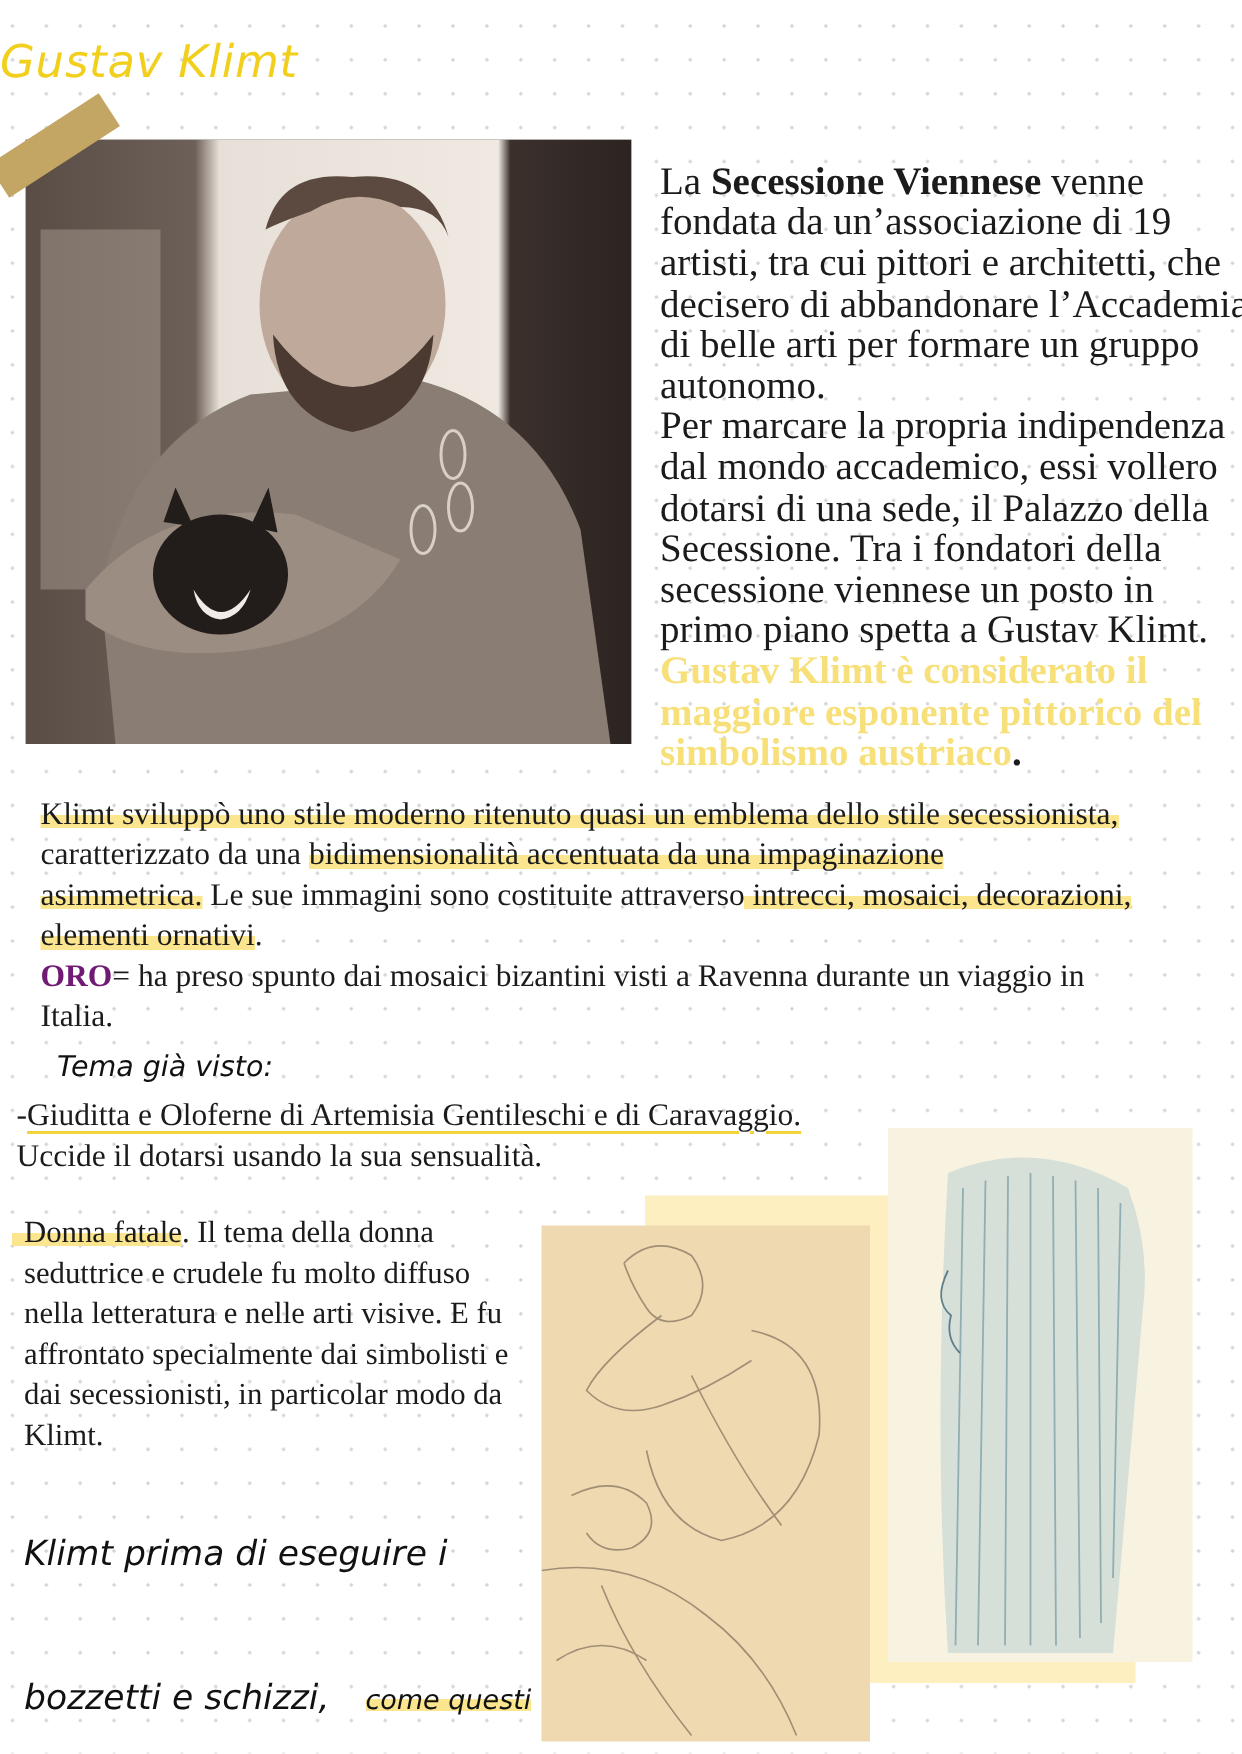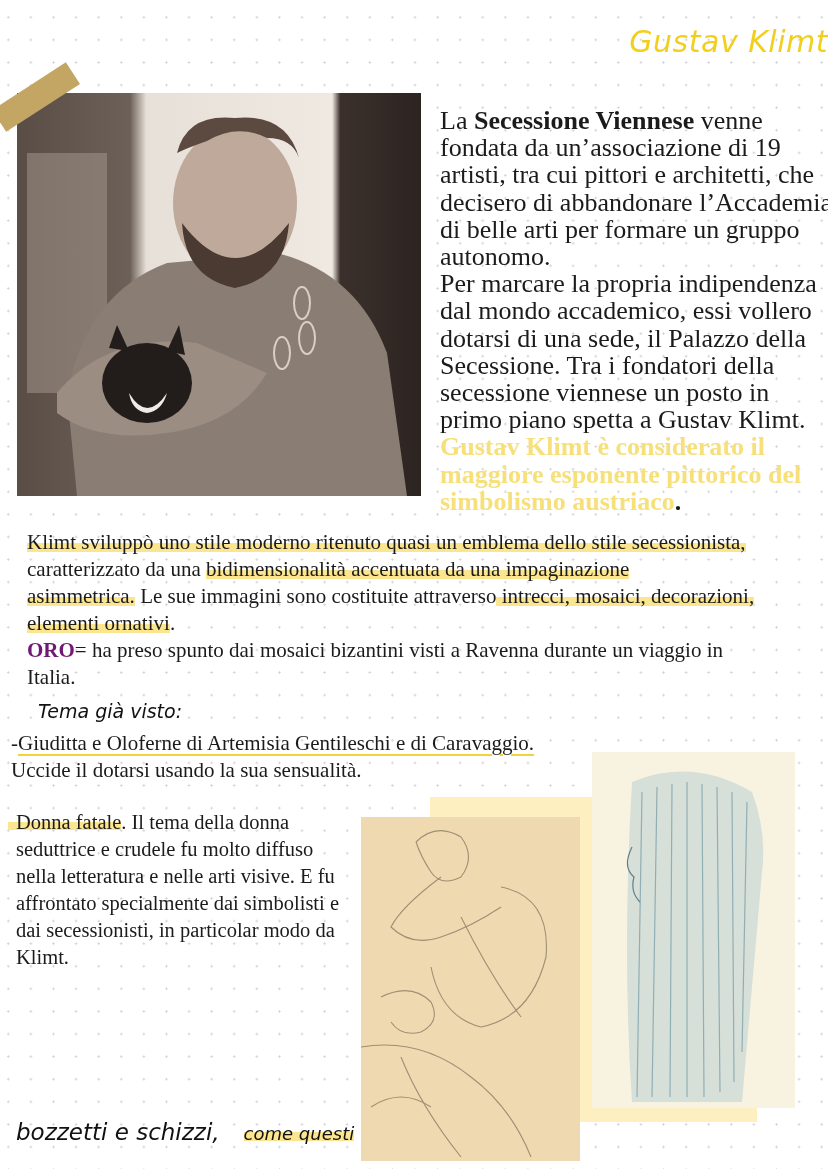--- a/index.html
+++ b/index.html
@@ -9,21 +9,21 @@
     background-image: radial-gradient(circle, #d2d2d8 0.9px, transparent 1.3px);
     background-size: 22.6px 22.6px;
     background-position: -3px 6px;
     font-family: "Liberation Serif", "DejaVu Serif", serif;
     color: #1b1b1b;
   }
   .abs { position: absolute; }
 
   
   .title {
-    left: 0; width: 828px; top: 24px; text-align: right;
+    left: 0; width: 828px; top: 24px; text-align: left;
     font-family: "DejaVu Sans", sans-serif; font-style: italic;
     font-size: 30px; color: #f2cf1d; letter-spacing: 0.5px; font-weight: normal;
   }
 
   
   .photo {
     left: 17px; top: 93px; width: 404px; height: 403px; overflow: hidden;
     background: #8d8178;
   }
   .photo svg { display: block; }
@@ -152,21 +152,21 @@
 <p class="abs giuditta">
   <span>-</span><span class="uline">Giuditta e Oloferne di Artemisia Gentileschi e di Caravaggio.</span><br>
   <span>Uccide il dotarsi usando la sua sensualità.</span>
 </p>
 
 <p class="abs donna">
   <span class="donna-mark">Donna fatale</span><span>. Il tema della donna seduttrice e crudele fu molto diffuso nella letteratura e nelle arti visive. E fu affrontato specialmente dai simbolisti e dai secessionisti, in particolar modo da Klimt.</span>
 </p>
 
 <p class="abs hand hand-note">
-  <br>
+  <span>Klimt prima di eseguire i</span><br>
   <br>
   <span>bozzetti e schizzi,</span><span class="small hand-mark">come questi →</span>
 </p>
 
 <div class="abs backing"></div>
 <div class="abs sketch-tan">
   <svg width="219" height="344" viewBox="0 0 219 344">
     <g fill="none" stroke="#8c7c66" stroke-width="1.1" opacity="0.8">
       <path d="M55 25 Q75 5 100 20 Q115 40 100 60 Q80 70 70 55 Q60 40 55 25"></path>
       <path d="M80 60 Q40 90 30 110 Q50 130 80 120 Q110 110 140 90"></path>

